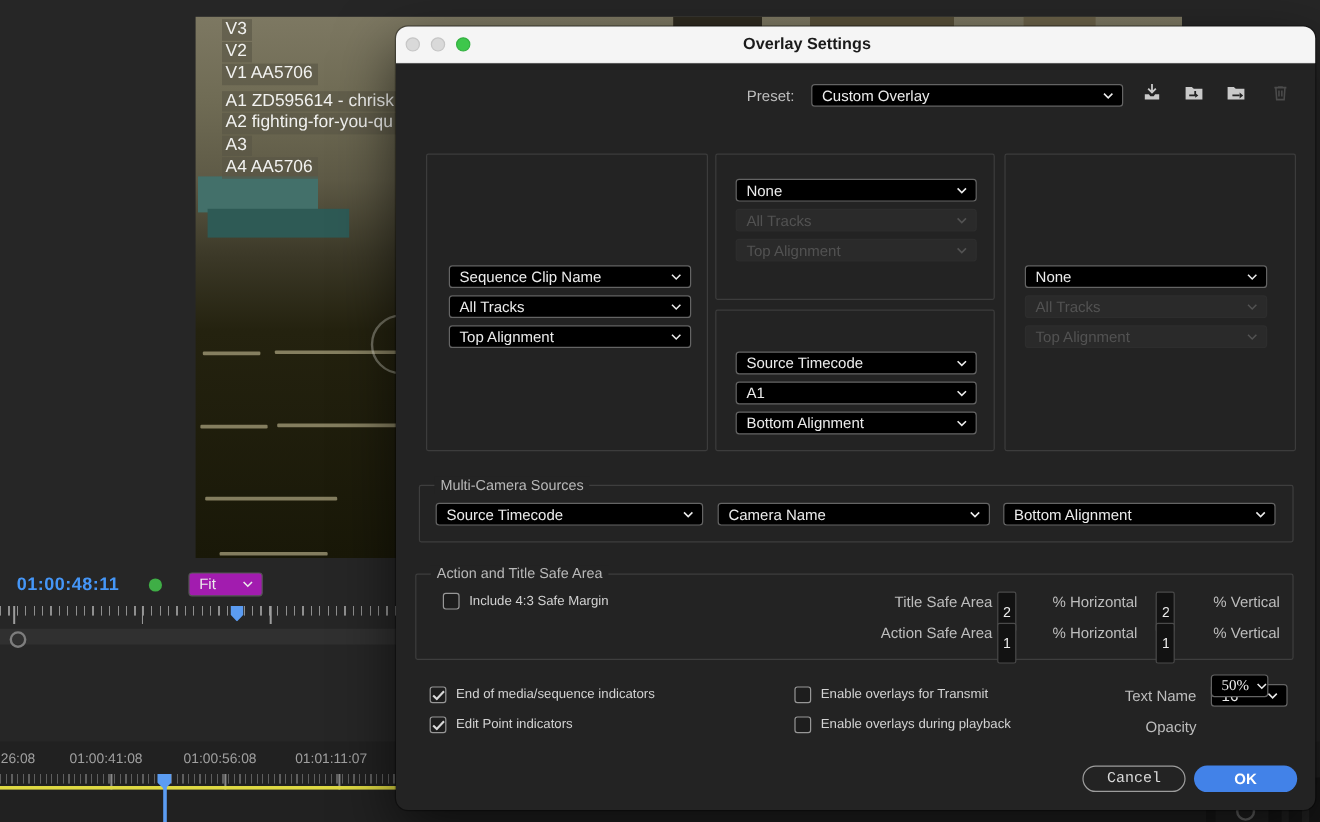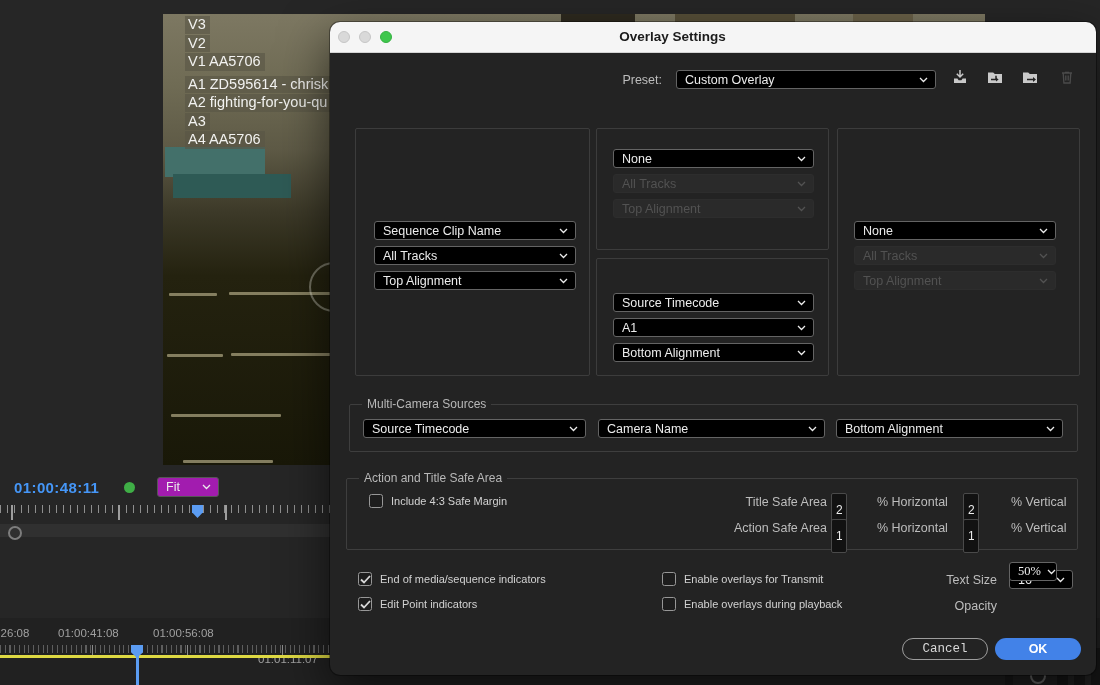--- a/index.html
+++ b/index.html
@@ -116,21 +116,21 @@
     <div class="mruler-major"></div>
     <div class="phead" style="left:192px;top:40px;width:11px;height:13px;background:#5b9cf2;"></div>
     <div class="mscroll"></div>
     <div class="ringhandle" style="left:8px;top:61px;width:10px;height:10px;"></div>
   </div>
 
   <div class="abs" id="timeline">
     <span class="tlabel" style="left:-9px;">0:26:08</span>
     <span class="tlabel" style="left:58px;">01:00:41:08</span>
     <span class="tlabel" style="left:153px;">01:00:56:08</span>
-    <span class="tlabel" style="left:258px;margin-top:26px;">01:01:11:07</span>
+    <span class="tlabel" style="left:246px;">01:01:11:07</span>
     <div class="truler"></div>
     <div class="truler-major"></div>
     <div class="workbar" style="background:#ded943;"></div>
     <div class="phead" style="left:131px;top:27px;width:12px;height:13px;background:#5b9cf2;"></div>
     <div class="abs" style="left:136px;top:27px;width:2.5px;height:40px;background:#5b9cf2;"></div>
     <div class="tl-divider"></div>
     <div class="ringhandle" style="left:1030px;top:50px;width:12px;height:12px;border-color:#6a6a6a;"></div>
     <div class="tl-bar" style="left:1057px;"></div>
     <div class="tl-bar" style="left:1074px;"></div>
     <div class="tl-bar" style="left:1091px;"></div>
@@ -345,21 +345,21 @@
           <path d="M1 4.5 4 7.5 10 1" fill="none" stroke="#d8d8d8" stroke-width="1.8"></path>
         </svg>
     </span>
     <span class="cblabel abs" style="left:50px;top:576px;">Edit Point indicators</span>
 
     <span class="cb abs" style="left:332px;top:550px;"></span>
     <span class="cblabel abs" style="left:354px;top:551px;">Enable overlays for Transmit</span>
     <span class="cb abs" style="left:332px;top:575px;"></span>
     <span class="cblabel abs" style="left:354px;top:576px;">Enable overlays during playback</span>
 
-    <span class="lbl abs ralign" style="left:590px;top:551px;width:77px;">Text Size</span>
+    <span class="lbl abs ralign" style="left:590px;top:551px;width:77px;">Text Name</span>
     <div class="dd abs" style="left:679px;top:548px;width:64px;">
       <span>16</span>
       <span class="chev">
           <svg width="9" height="6" viewBox="0 0 9 6">
             <path d="M1 1l3.5 3.5L8 1" fill="none" stroke="currentColor" stroke-width="1.3"></path>
           </svg>
         </span>
     </div>
     <span class="lbl abs ralign" style="left:590px;top:577px;width:77px;">Opacity</span>
     <div class="dd abs" style="left:679px;top:540px;width:48px;font-family:Liberation Serif, serif;">

